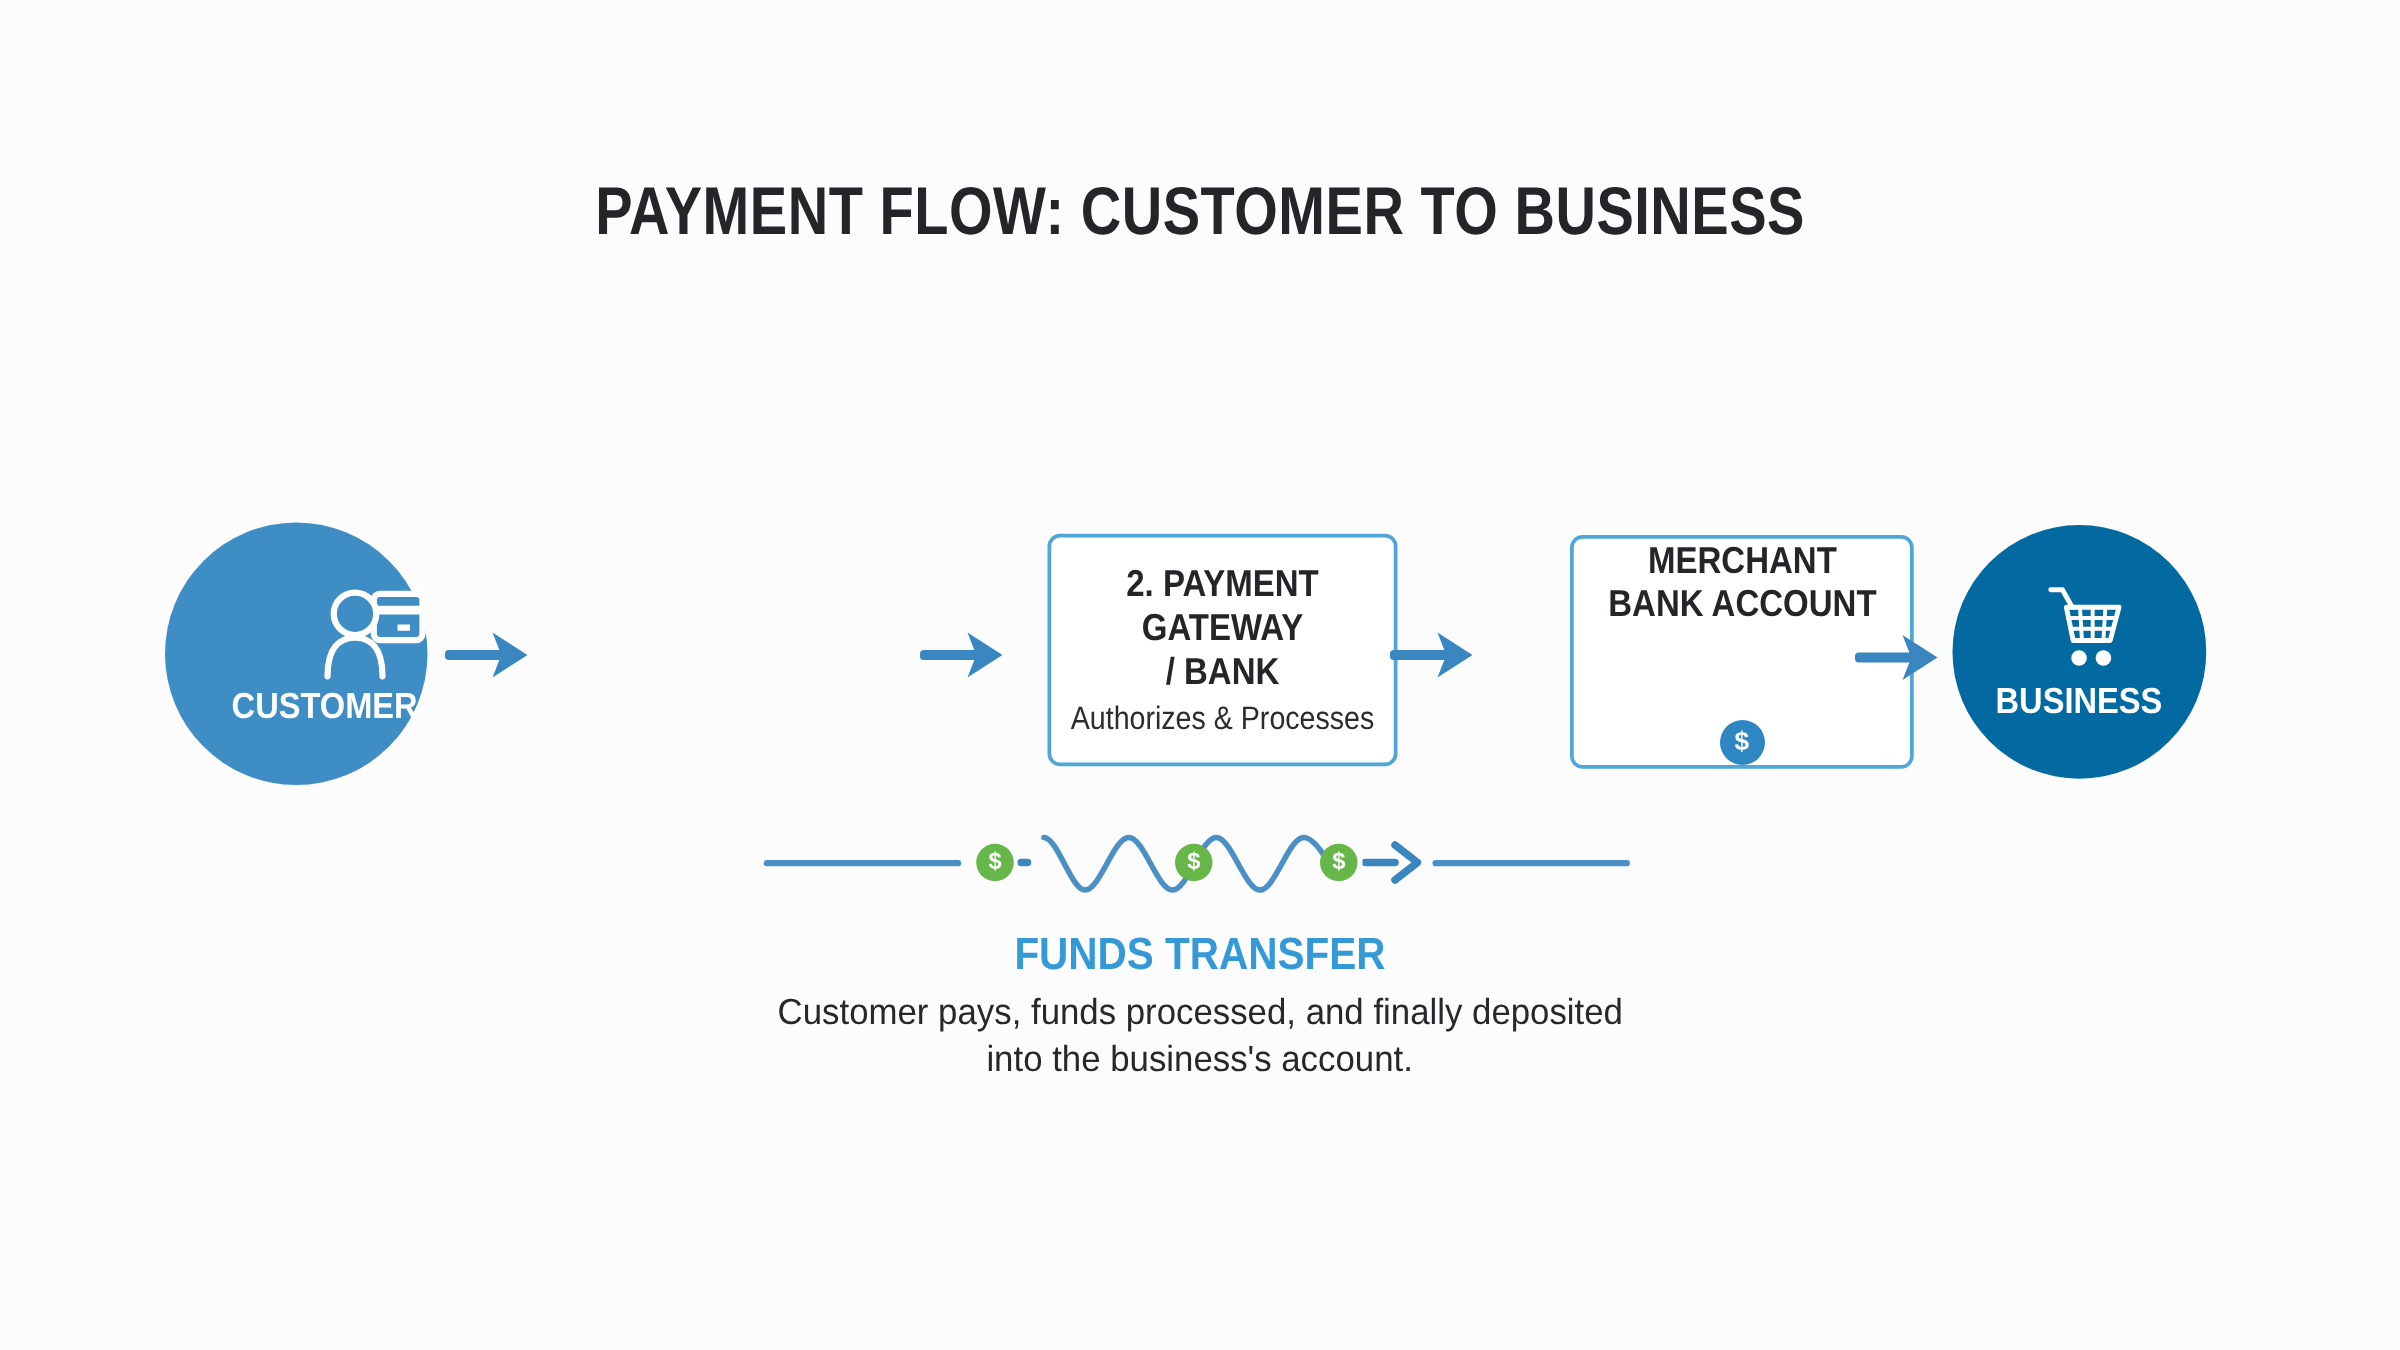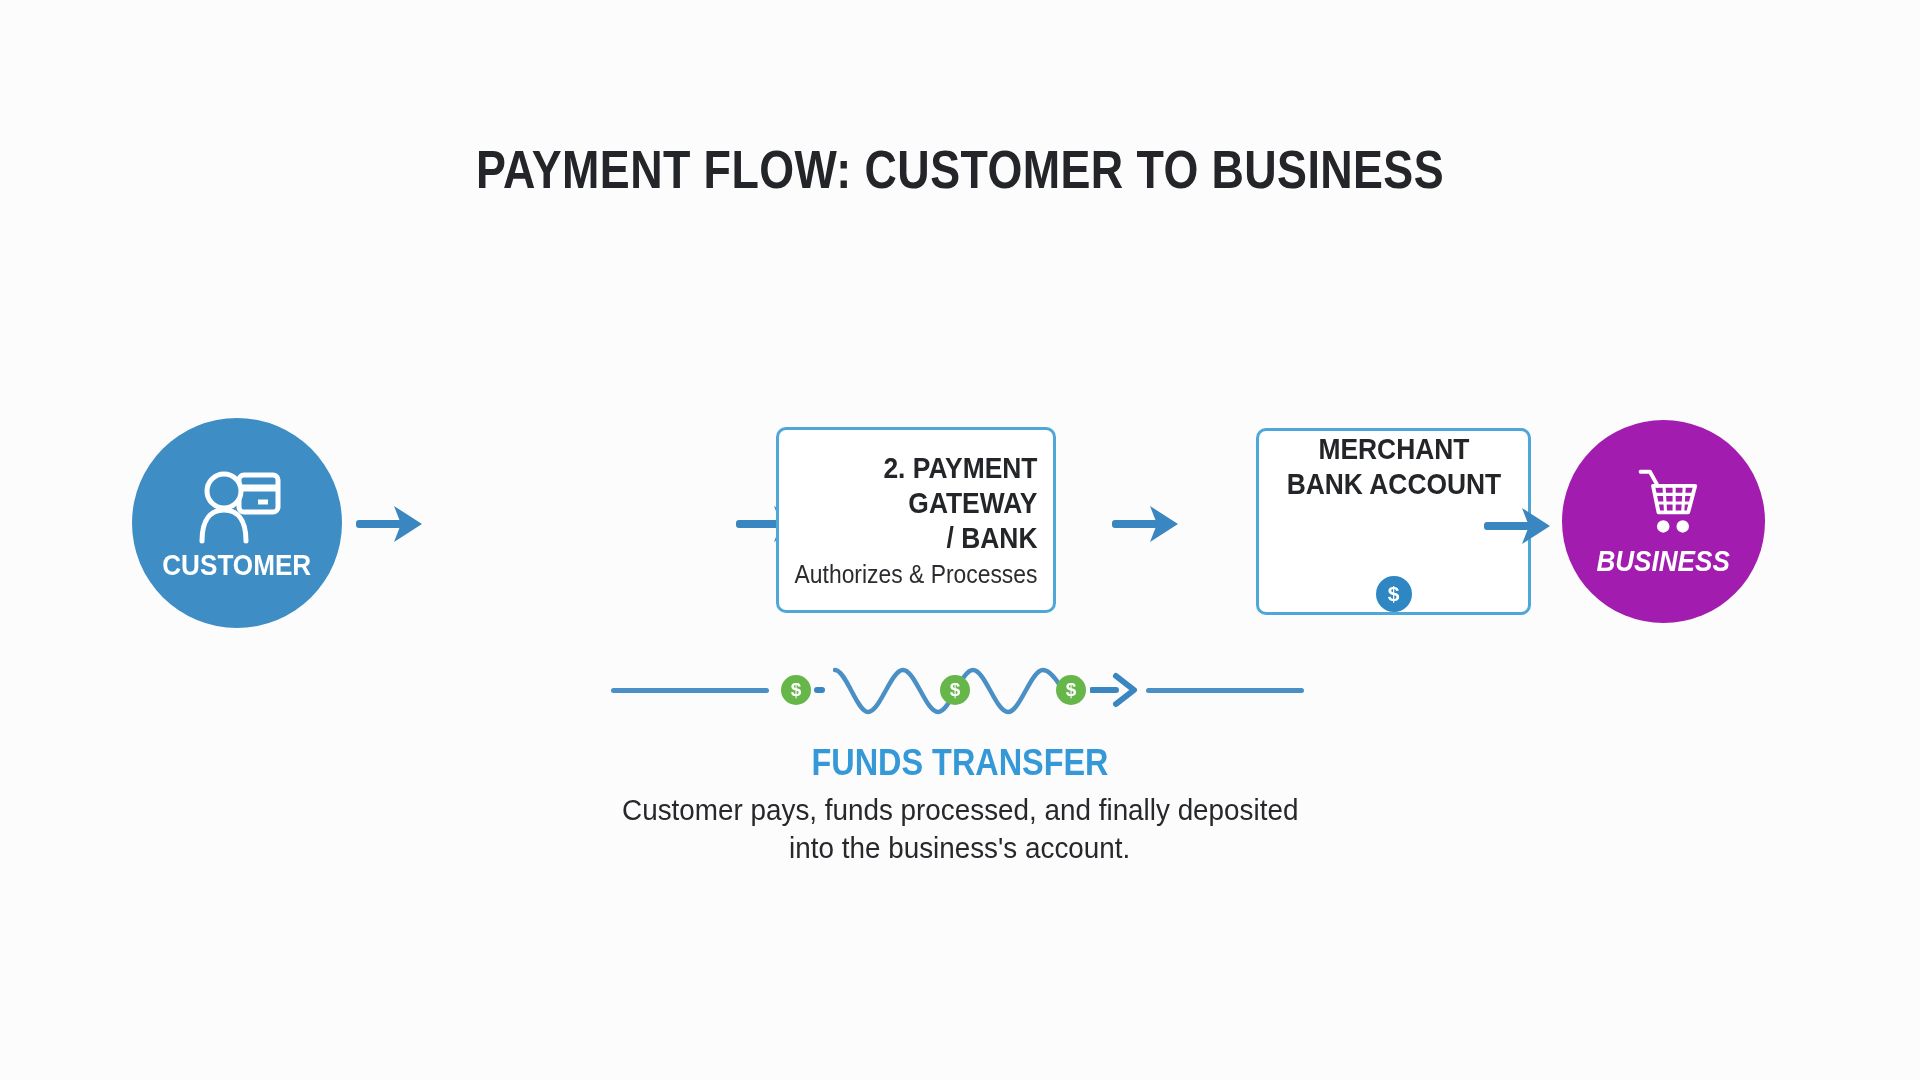--- a/index.html
+++ b/index.html
@@ -31,22 +31,22 @@
 
   
   .circle {
     position: absolute;
     border-radius: 50%;
     display: flex;
     flex-direction: column;
     align-items: center;
     justify-content: center;
   }
-  .circle.customer { left: 132px; top: 418px; width: 210px; height: 210px; background: #3e8dc5; }
-  .circle.business { left: 1562px; top: 420px; width: 203px; height: 203px; background: #a21caf; font-style: italic; }
+  .circle.customer { left: 132px; top: 418px; width: 210px; height: 210px; background: #3e8dc5; align-items: flex-end; }
+  .circle.business { left: 1562px; top: 420px; width: 203px; height: 203px; background: #0369a1; }
   .circle-label {
     color: #ffffff;
     font-weight: 700;
     font-size: 29px;
     margin-top: 4px;
     white-space: nowrap;
     display: inline-block;
     transform: scaleX(0.9);
     transform-origin: center;
   }
@@ -57,21 +57,21 @@
     background: #ffffff;
     border: 3px solid #4fa6d8;
     border-radius: 10px;
     display: flex;
     flex-direction: column;
     align-items: center;
     justify-content: center;
     text-align: center;
   }
   .box1 { left: 438px; top: 427px; width: 284px; height: 188px; }
-  .box2 { left: 776px; top: 427px; width: 280px; height: 186px; text-align: right; }
+  .box2 { left: 838px; top: 427px; width: 280px; height: 186px; }
   .box3 { left: 1256px; top: 428px; width: 275px; height: 187px; justify-content: space-between; }
   .box-text { transform: scaleX(0.88); transform-origin: center; }
   .box-line-semibold {
     font-size: 27px; font-weight: 600; color: #27292c;
     line-height: 36px; white-space: nowrap;
   }
   .box-line-bold {
     font-size: 30px; font-weight: 700; color: #232528;
     line-height: 35px; white-space: nowrap;
   }

